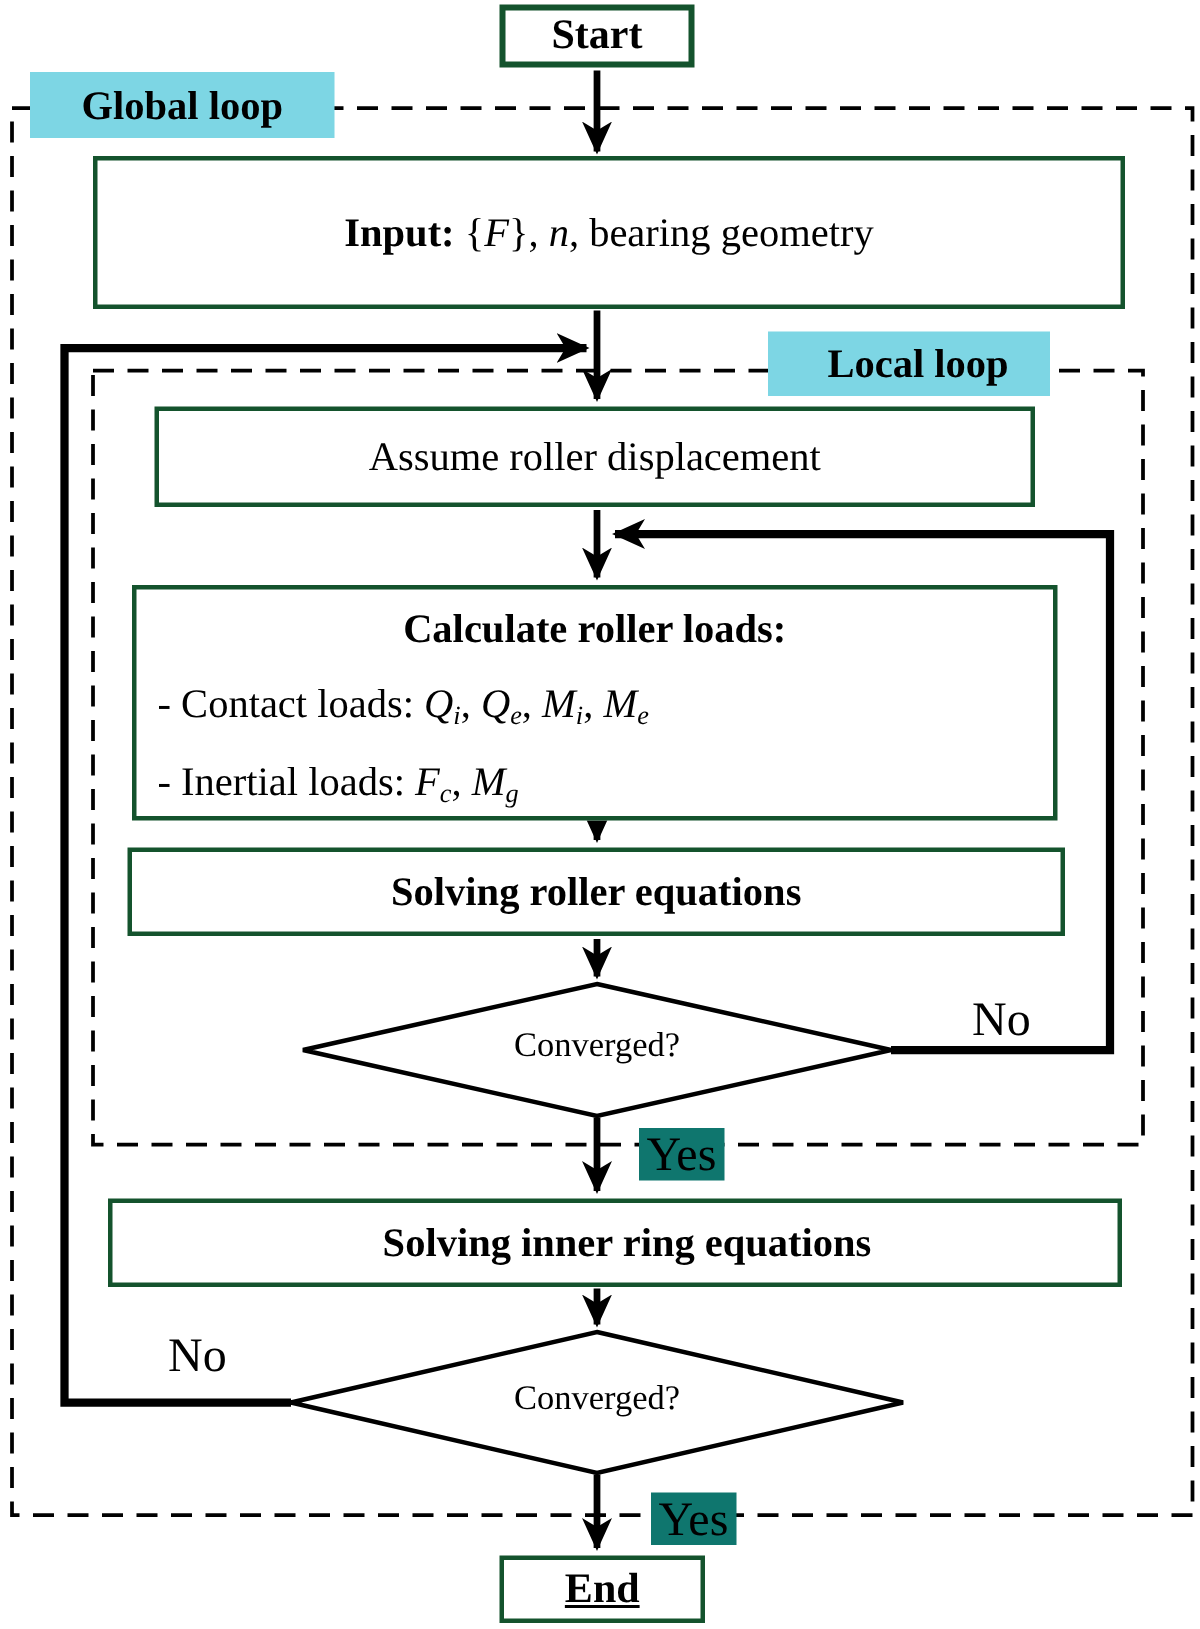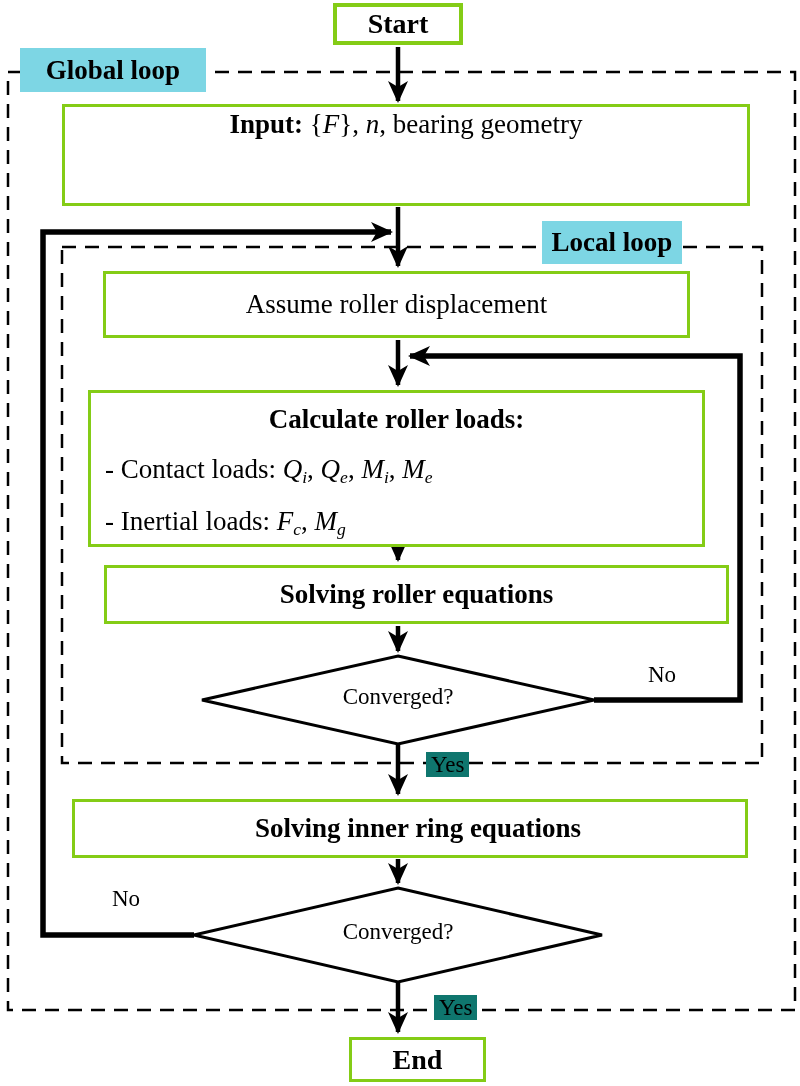--- a/index.html
+++ b/index.html
@@ -2,37 +2,37 @@
 <html><head>
 <meta charset="utf-8">
 <style>
   html,body{margin:0;padding:0;background:#fff;}
   .stage{
     position:relative;width:800px;height:1086px;background:#fff;
     font-family:"Liberation Serif","DejaVu Serif",serif;color:#000;overflow:hidden;
   }
   .layer-svg{position:absolute;left:0;top:0;z-index:1;}
   .box{
-    position:absolute;z-index:2;background:#fff;border:3px solid #84cc16;box-sizing:border-box;
+    position:absolute;z-index:2;background:#fff;border:3px solid #14532d;box-sizing:border-box;
     display:flex;align-items:center;justify-content:center;text-align:center;font-size:27px;
   }
   .bold{font-weight:bold;}
   .terminal{border-width:4px;font-weight:bold;font-size:28px;}
   .loop-label{
     position:absolute;z-index:3;display:flex;align-items:center;justify-content:center;
     font-weight:bold;font-size:27px;
   }
   .free-label{
-    position:absolute;z-index:3;font-size:23px;line-height:1.1;
+    position:absolute;z-index:3;font-size:32px;line-height:1.1;
   }
   .white-bg{background:#0f766e;padding:0 5px;}
   .dtext{
     position:absolute;z-index:2;width:220px;text-align:center;font-size:23px;
   }
-  .input-box{flex-direction:column;justify-content:space-between;padding:2px 0;}
+  .input-box{flex-direction:column;justify-content:center;padding:2px 0;}
   .rich-line{white-space:pre;}
   .calc-box{display:block;text-align:left;padding:3px 0 0 0;}
   .calc-title{text-align:center;font-weight:bold;height:47px;line-height:47px;}
   .calc-line{padding-left:14px;height:52px;line-height:52px;white-space:pre;}
   .it{font-style:italic;}
   sub{font-size:0.65em;line-height:0;vertical-align:-0.28em;}
 </style>
 </head>
 <body>
 
@@ -61,46 +61,46 @@
     <line x1="398" y1="626" x2="398" y2="651" stroke="#000" stroke-width="4.5" marker-end="url(#ah)"></line>
     <line x1="398" y1="745" x2="398" y2="794" stroke="#000" stroke-width="4.5" marker-end="url(#ah)"></line>
     <line x1="398" y1="859" x2="398" y2="883" stroke="#000" stroke-width="4.5" marker-end="url(#ah)"></line>
     <line x1="398" y1="983" x2="398" y2="1032" stroke="#000" stroke-width="4.5" marker-end="url(#ah)"></line>
   </svg>
 
   <div class="box terminal" style="left:333px;top:3px;width:130px;height:42px;">
     <span>Start</span>
   </div>
 
-  <div class="box terminal" style="left:349px;top:1037px;width:137px;height:45px;border-width:3px;">
+  <div class="box terminal" style="left:333px;top:1037px;width:137px;height:45px;border-width:3px;text-decoration:underline;">
     <span>End</span>
   </div>
 
-  <div class="loop-label" style="left: 20px; top: 48px; width: 186px; height: 44px; background: rgb(125, 214, 228); text-align: center;">
+  <div class="loop-label" style="left: 20px; top: 48px; width: 203px; height: 44px; background: rgb(125, 214, 228); text-align: center;">
     <span>Global loop</span>
   </div>
-  <div class="loop-label" style="left: 542px; top: 221px; width: 140px; height: 43px; background: rgb(125, 214, 228);">
+  <div class="loop-label" style="left: 512px; top: 221px; width: 176px; height: 43px; background: rgb(125, 214, 228); padding-left: 12px;">
     <span>Local loop</span>
   </div>
 
   <div class="box input-box" style="left:62px;top:104px;width:688px;height:102px;">
     <div class="rich-line"><span class="bold">Input:</span><span> {</span><span class="it">F</span><span>}, </span><span class="it">n</span><span>, bearing geometry</span></div>
   </div>
 
   <div class="box" style="left:103px;top:271px;width:587px;height:67px;">
     <span>Assume roller displacement</span>
   </div>
 
   <div class="box calc-box" style="left:88px;top:390px;width:617px;height:157px;">
     <div class="calc-title">Calculate roller loads:</div>
     <div class="calc-line"><span>- Contact loads: </span><span class="it">Q</span><sub class="it">i</sub><span>, </span><span class="it">Q</span><sub class="it">e</sub><span>, </span><span class="it">M</span><sub class="it">i</sub><span>, </span><span class="it">M</span><sub class="it">e</sub></div>
     <div class="calc-line"><span>- Inertial loads: </span><span class="it">F</span><sub class="it">c</sub><span>, </span><span class="it">M</span><sub class="it">g</sub></div>
   </div>
 
-  <div class="box bold" style="left:85px;top:565px;width:625px;height:59px;margin-left:19px;">
+  <div class="box bold" style="left:85px;top:565px;width:625px;height:59px;">
     <span>Solving roller equations</span>
   </div>
 
   <div class="dtext" style="left:288px;top:684px;">Converged?</div>
   <div class="dtext" style="left:288px;top:919px;">Converged?</div>
 
   <div class="box bold" style="left:72px;top:799px;width:676px;height:59px;padding-left:16px;">
     <span>Solving inner ring equations</span>
   </div>
 

